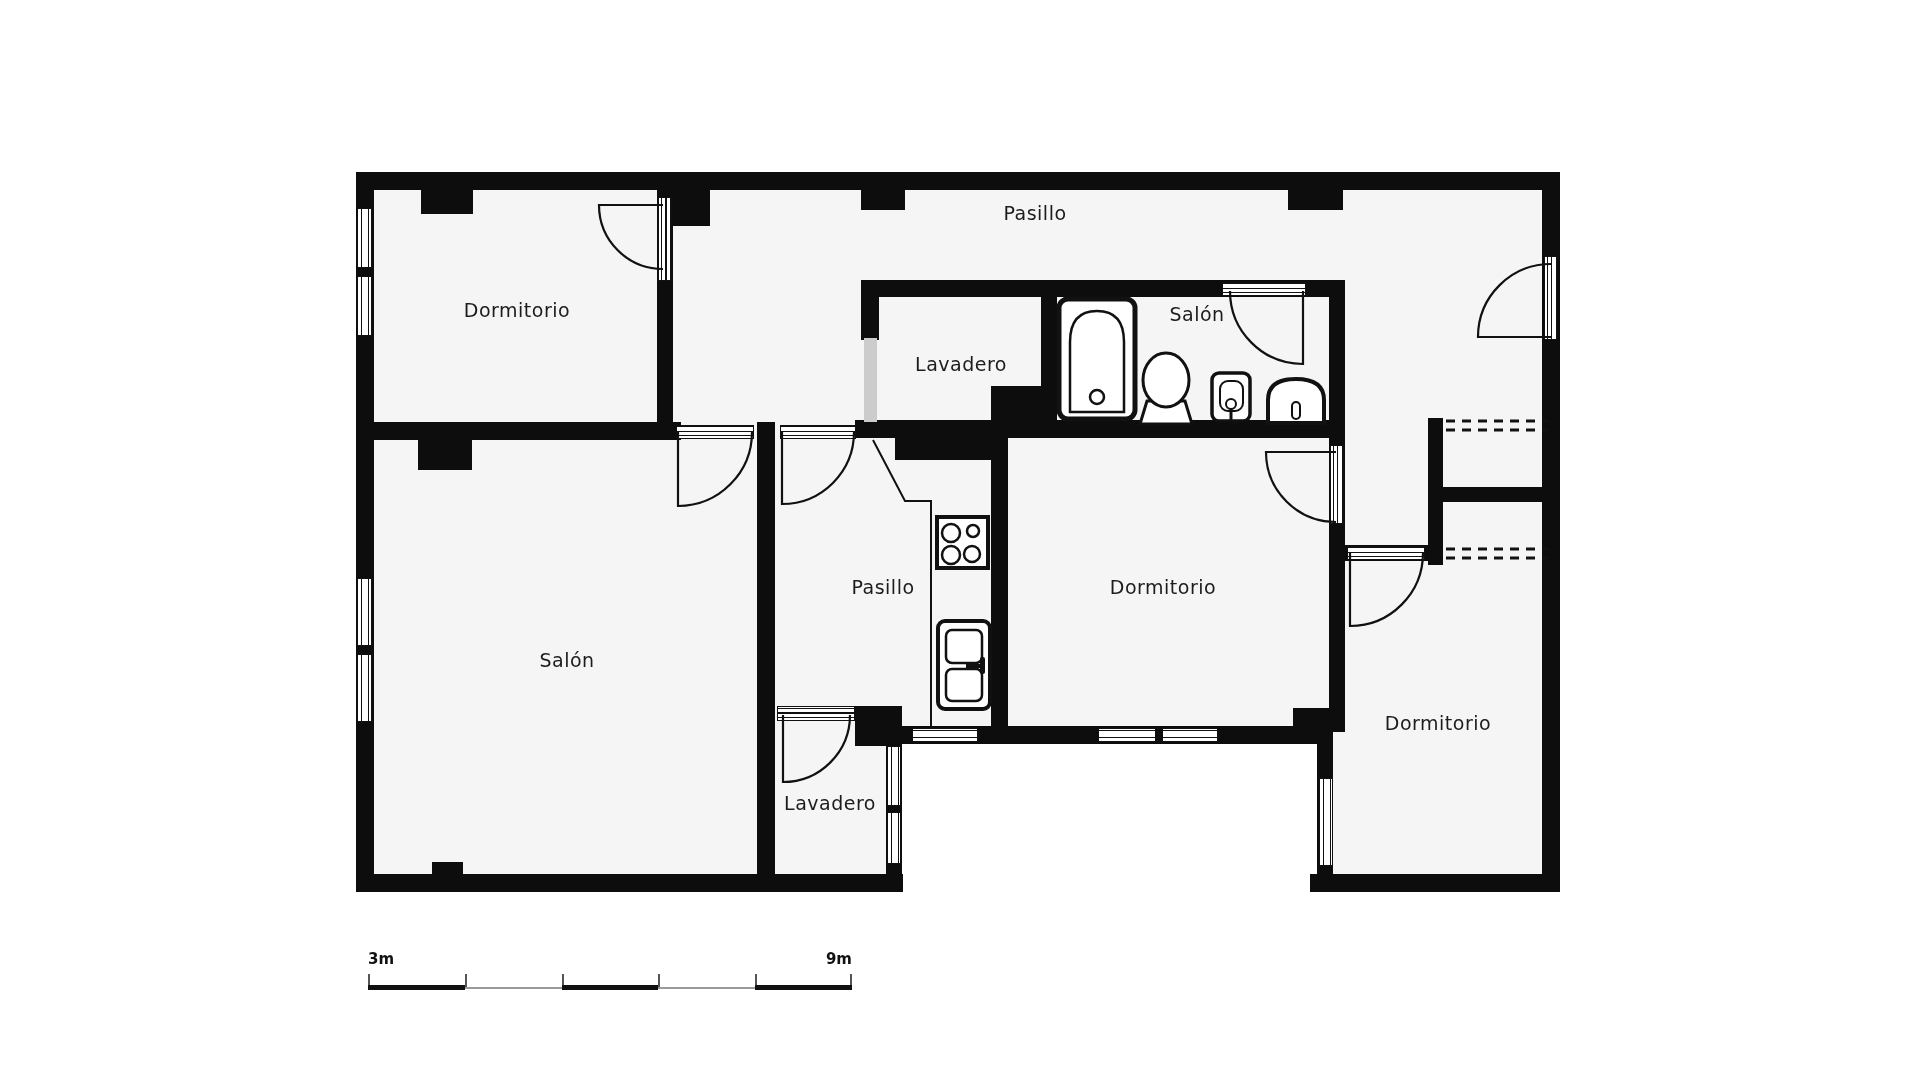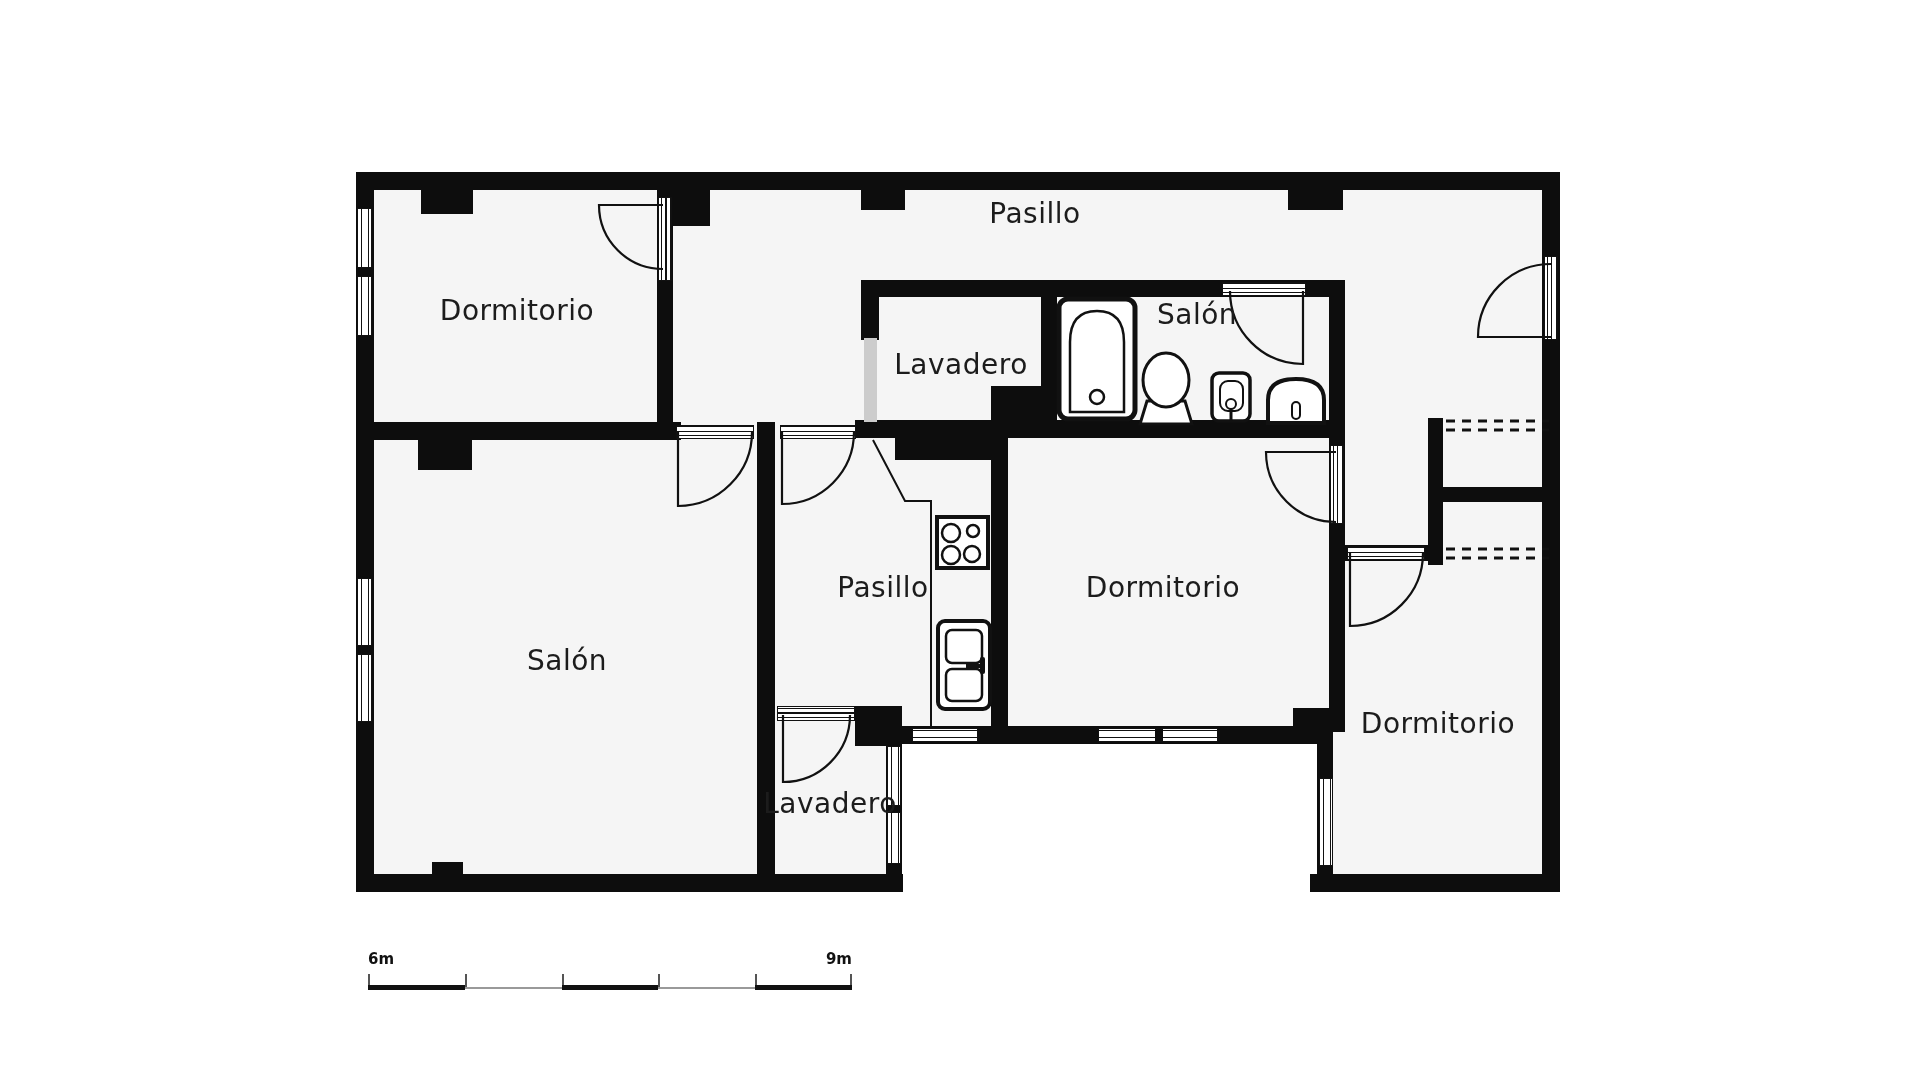--- a/index.html
+++ b/index.html
@@ -8,21 +8,21 @@
   .floor{position:absolute;left:356px;top:172px;width:1204px;height:720px;background:#f5f5f5;}
   .notch{position:absolute;left:902px;top:744px;width:415px;height:148px;background:#ffffff;}
   .wall{position:absolute;background:#0d0d0d;}
   .opening{position:absolute;background:#cccccc;}
   .win-v,.win-h,.leaf-v,.leaf-h{position:absolute;background:#ffffff;border:1.5px solid #111;box-sizing:border-box;}
   .win-v{background:repeating-linear-gradient(90deg,#fff 0,#fff 3px,#111 3px,#111 4.2px,#fff 4.2px,#fff 7px);background-color:#fff;}
   .win-h{background:repeating-linear-gradient(0deg,#fff 0,#fff 3px,#111 3px,#111 4.2px,#fff 4.2px,#fff 7px);background-color:#fff;}
   .leaf-v{background:repeating-linear-gradient(90deg,#fff 0,#fff 1.8px,#111 1.8px,#111 3px,#fff 3px,#fff 4.5px);background-color:#fff;}
   .leaf-h{background:repeating-linear-gradient(0deg,#fff 0,#fff 1.8px,#111 1.8px,#111 3px,#fff 3px,#fff 4.5px);background-color:#fff;}
   .overlay{position:absolute;left:0;top:0;width:1920px;height:1080px;pointer-events:none;}
-  .room-label{position:absolute;transform:translate(-50%,-50%);font-size:28px;color:#1c1c1c;
+  .room-label{position:absolute;transform:translate(-50%,-50%);font-size:19px;color:#1c1c1c;
               letter-spacing:0.5px;white-space:nowrap;}
   .scalebar{position:absolute;left:368px;top:950px;width:484px;height:42px;}
   .scalebar .lbl{position:absolute;top:0;font-size:15px;font-weight:bold;color:#111;}
   .scalebar .tick{position:absolute;top:24px;width:2px;height:13px;background:#555;}
   .scalebar .seg-b{position:absolute;top:35px;height:5px;background:#111;}
   .scalebar .seg-g{position:absolute;top:37px;height:2px;background:#999;}
 </style>
 </head>
 <body>
 
@@ -141,21 +141,21 @@
   <div class="room-label" style="left:517px;top:310px">Dormitorio</div>
   <div class="room-label" style="left:961px;top:364px">Lavadero</div>
   <div class="room-label" style="left:1197px;top:314px">Salón</div>
   <div class="room-label" style="left:567px;top:660px">Salón</div>
   <div class="room-label" style="left:883px;top:587px">Pasillo</div>
   <div class="room-label" style="left:1163px;top:587px">Dormitorio</div>
   <div class="room-label" style="left:1438px;top:723px">Dormitorio</div>
   <div class="room-label" style="left:830px;top:803px">Lavadero</div>
 
   <div class="scalebar">
-    <div class="lbl" style="left:0">6m</div>
+    <div class="lbl" style="left:0">3m</div>
     <div class="lbl" style="right:0">9m</div>
     <div class="tick" style="left:0"></div>
     <div class="tick" style="left:97px"></div>
     <div class="tick" style="left:194px"></div>
     <div class="tick" style="left:290px"></div>
     <div class="tick" style="left:387px"></div>
     <div class="tick" style="left:482px"></div>
     <div class="seg-b" style="left:0;width:97px"></div>
     <div class="seg-g" style="left:97px;width:97px"></div>
     <div class="seg-b" style="left:194px;width:96px"></div>

